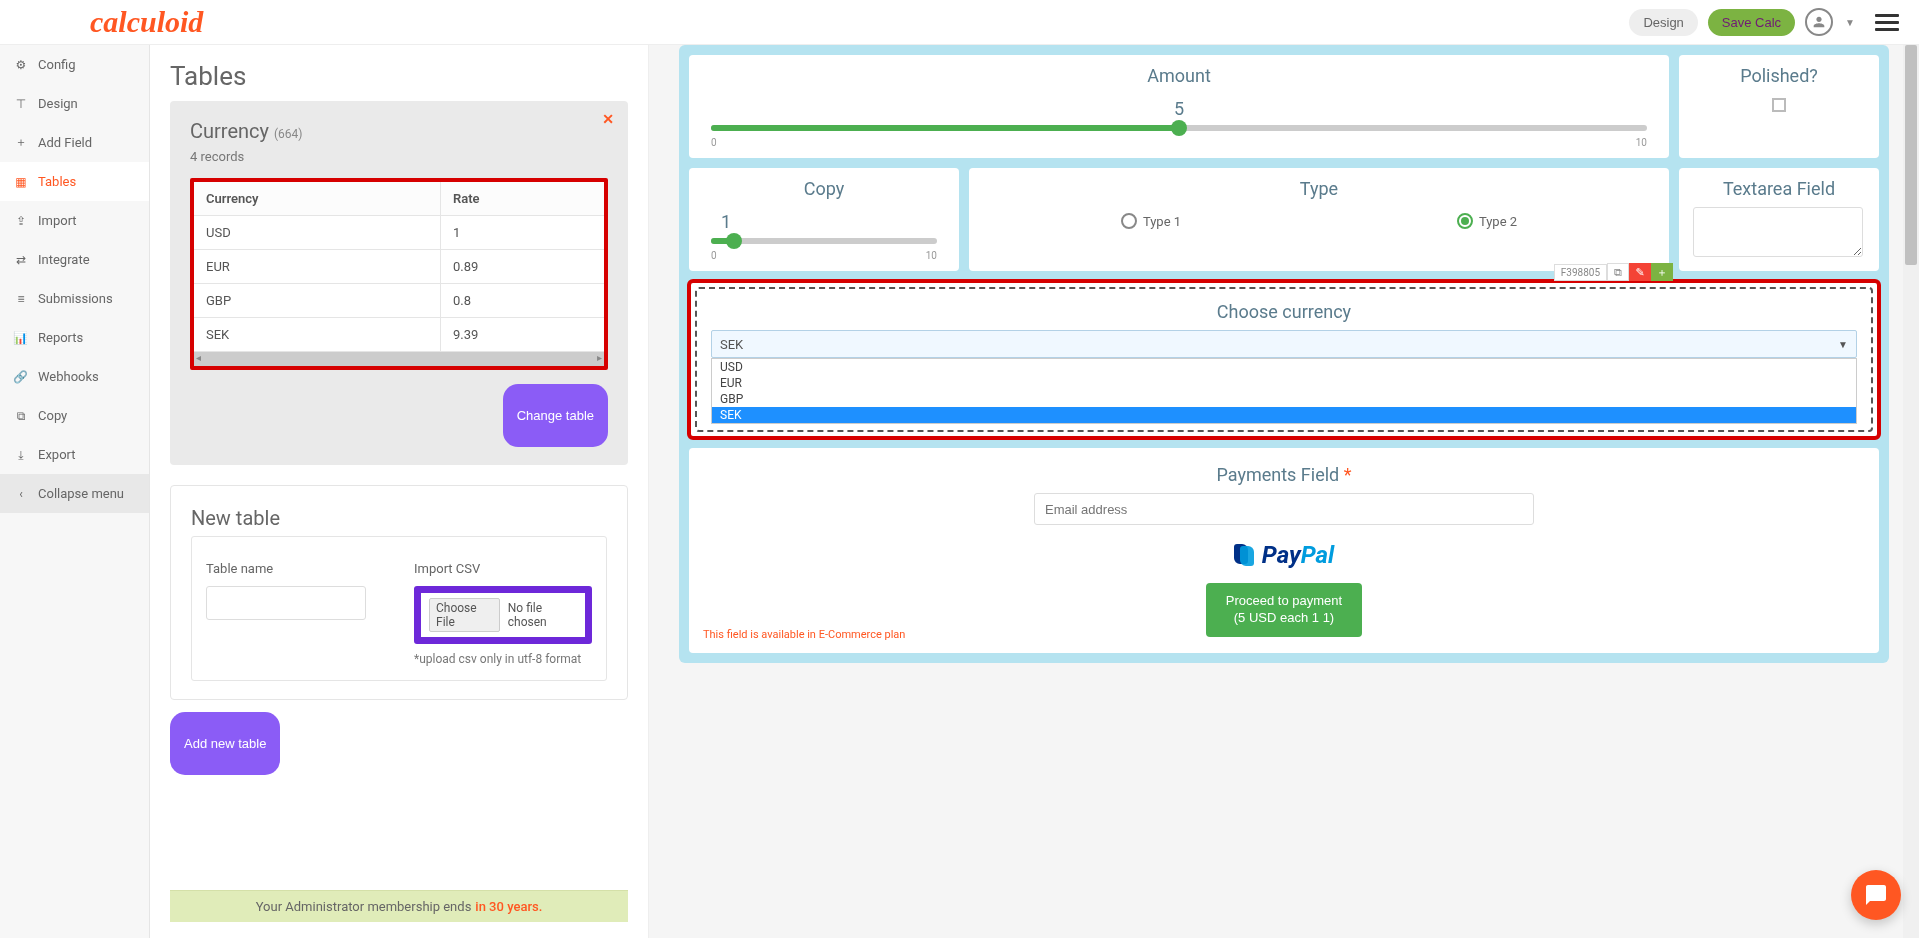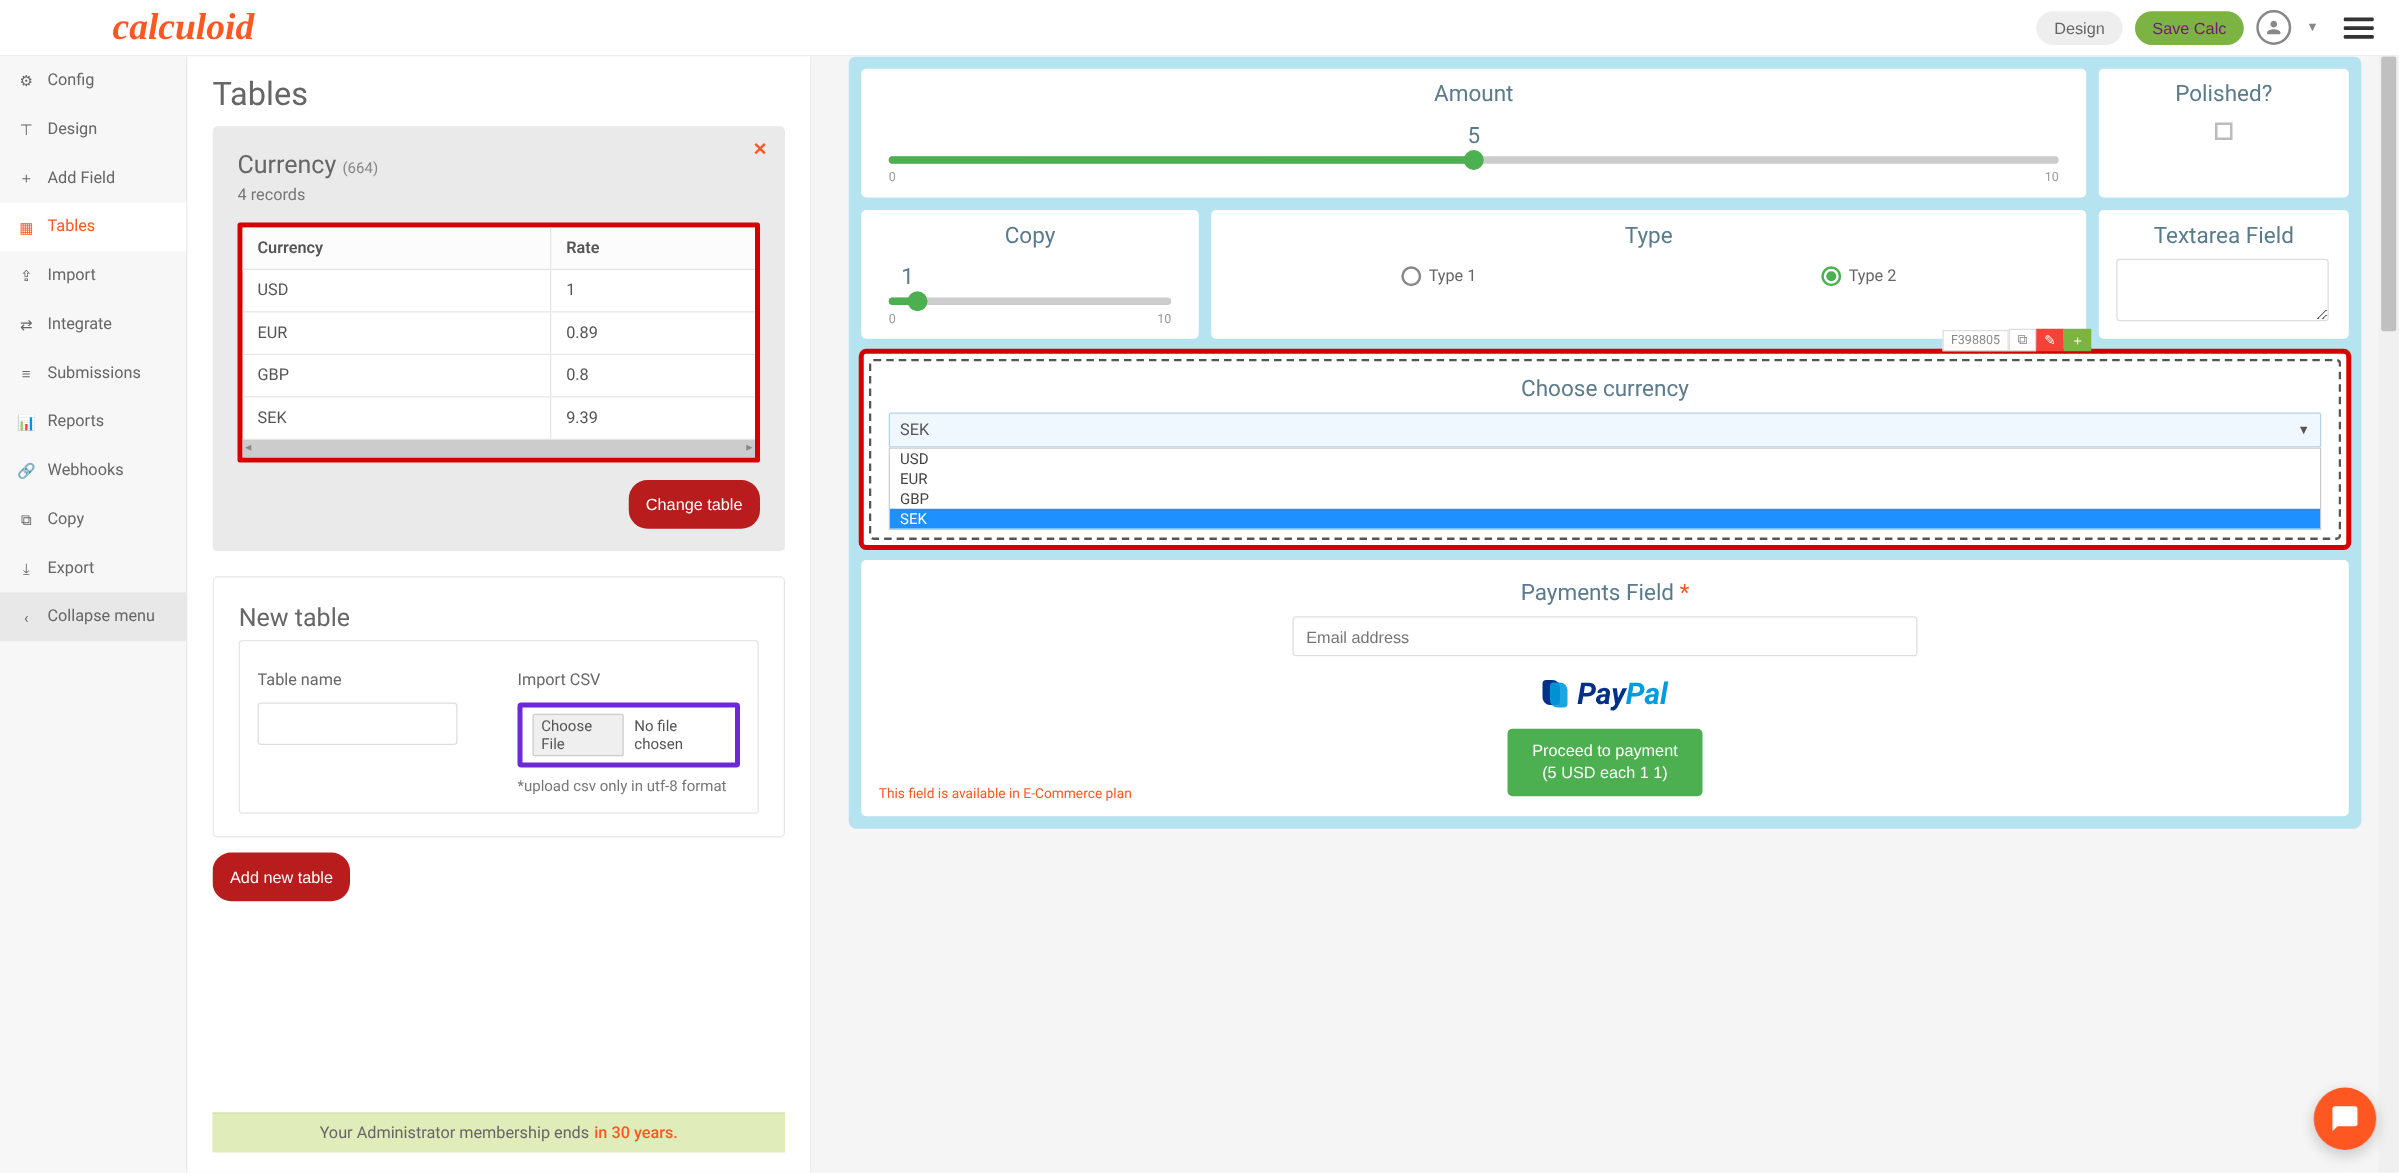--- a/index.html
+++ b/index.html
@@ -36,28 +36,28 @@
 
 .table-wrap { border: 4px solid #d60000; margin-top: 14px; background: #fff; border-radius: 2px; overflow: hidden; position: relative; }
 .tbl { width: 100%; border-collapse: collapse; }
 .tbl th, .tbl td { text-align: left; padding: 9px 12px; border-bottom: 1px solid #e5e5e5; font-size: 13px; }
 .tbl th { background: #fcfcfc; color: #555; font-weight: 600; }
 .tbl th:last-child, .tbl td:last-child { border-left: 1px solid #e5e5e5; }
 .scroll-track { height: 14px; background: #ccc; position: relative; }
 .scroll-track .arrow-l { position: absolute; left: 2px; top: 0; font-size: 10px; color: #888; }
 .scroll-track .arrow-r { position: absolute; right: 2px; top: 0; font-size: 10px; color: #888; }
 
-.btn-orange { background: #b91c1c; color: #fff; border-radius: 15px; padding: 12px 14px; font-size: 13px; border: none; cursor: pointer; }
+.btn-orange { background: #8b5cf6; color: #fff; border-radius: 15px; padding: 24px 14px; font-size: 13px; border: none; cursor: pointer; }
 .btn-row-right { display: flex; justify-content: flex-end; margin-top: 14px; }
 
 .form-row { display: flex; gap: 30px; margin-top: 10px; }
 .form-col { flex: 1; }
 .form-label { font-size: 13px; color: #666; margin-bottom: 10px; display: block; }
 .text-input { width: 160px; height: 34px; border: 1px solid #ddd; border-radius: 3px; padding: 0 8px; background: #fff; }
-.file-wrap { border: 4px solid #6d28d9; border-radius: 3px; padding: 5px 8px; background: #fff; display: inline-flex; align-items: center; gap: 8px; font-size: 12px; }
+.file-wrap { border: 7px solid #6d28d9; border-radius: 3px; padding: 5px 8px; background: #fff; display: inline-flex; align-items: center; gap: 8px; font-size: 12px; }
 .file-btn { background: #efefef; border: 1px solid #ccc; padding: 2px 6px; font-size: 12px; border-radius: 2px; }
 .hint { font-size: 12px; color: #777; margin-top: 8px; }
 
 .footer-bar { background: #e0ecb9; height: 32px; display: flex; align-items: center; justify-content: center; font-size: 13px; color: #666; border-top: 1px solid #d4e0a8; }
 .footer-bar .hl { color: #ff5722; font-weight: 500; margin-left: 4px;}
 
 .canvas-area { flex: 1; background: #f5f5f5; padding: 0 30px 20px 30px; overflow: auto; position: relative; border-left: 1px solid #eee; }
 .canvas-inner { background: #b5e3f0; border-radius: 6px; padding: 10px; }
 
 .card-row { display: flex; gap: 10px; margin-bottom: 10px; }

